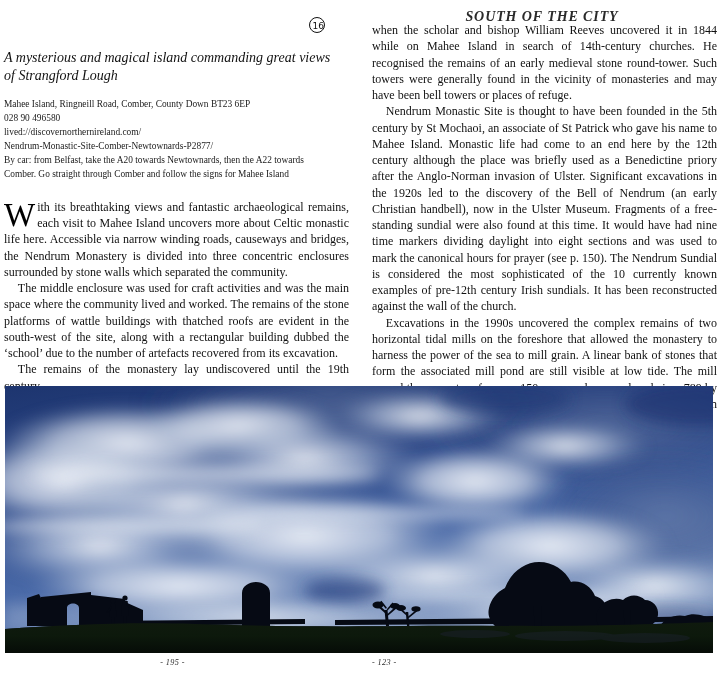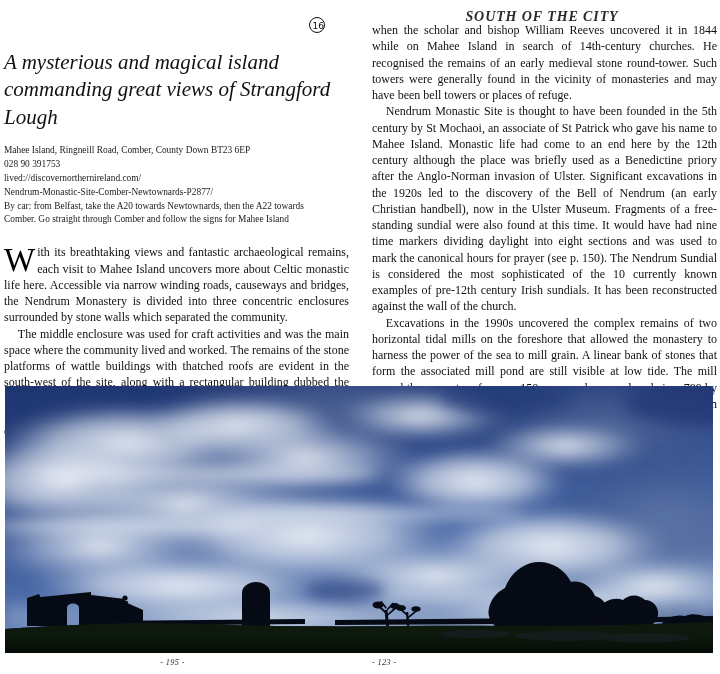--- a/index.html
+++ b/index.html
@@ -80,21 +80,21 @@
     text-align: right;
     color: #111;
     box-sizing: border-box;
   }
 
   h2.strapline {
     margin: 9px 0 0 0;
     font-family: "Liberation Serif", serif;
     font-style: italic;
     font-weight: normal;
-    font-size: 21px;
+    font-size: 14px;
     line-height: 1.30;
     color: #111111;
     max-width: 330px;
   }
 
   
   .meta {
     margin: 13px 0 0 0;
     font-family: "Liberation Serif", serif;
     font-size: 9.4px;
@@ -170,21 +170,21 @@
   <div class="col col-left">
 
     <div class="title-row">
       <span class="badge">16</span>
     </div>
 
     <h2 class="strapline">A mysterious and magical island commanding great views of Strangford Lough</h2>
 
     <div class="meta">
       <div>Mahee Island, Ringneill Road, Comber, County Down BT23 6EP</div>
-      <div>028 90 391753</div>
+      <div>028 90 496580</div>
       <div>lived://discovernorthernireland.com/</div>
       <div>Nendrum-Monastic-Site-Comber-Newtownards-P2877/</div>
       <div>By car: from Belfast, take the A20 towards Newtownards, then the A22 towards</div>
       <div>Comber. Go straight through Comber and follow the signs for Mahee Island</div>
     </div>
 
     <div class="body-text">
       <p class="dropcap">With its breathtaking views and fantastic archaeological remains, each visit to Mahee Island uncovers more about Celtic monastic life here. Accessible via narrow winding roads, causeways and bridges, the Nendrum Monastery is divided into three concentric enclosures surrounded by stone walls which separated the community.</p>
       <p>The middle enclosure was used for craft activities and was the main space where the community lived and worked. The remains of the stone platforms of wattle buildings with thatched roofs are evident in the south-west of the site, along with a rectangular building dubbed the ‘school’ due to the number of artefacts recovered from its excavation.</p>
       <p>The remains of the monastery lay undiscovered until the 19th century,</p>

